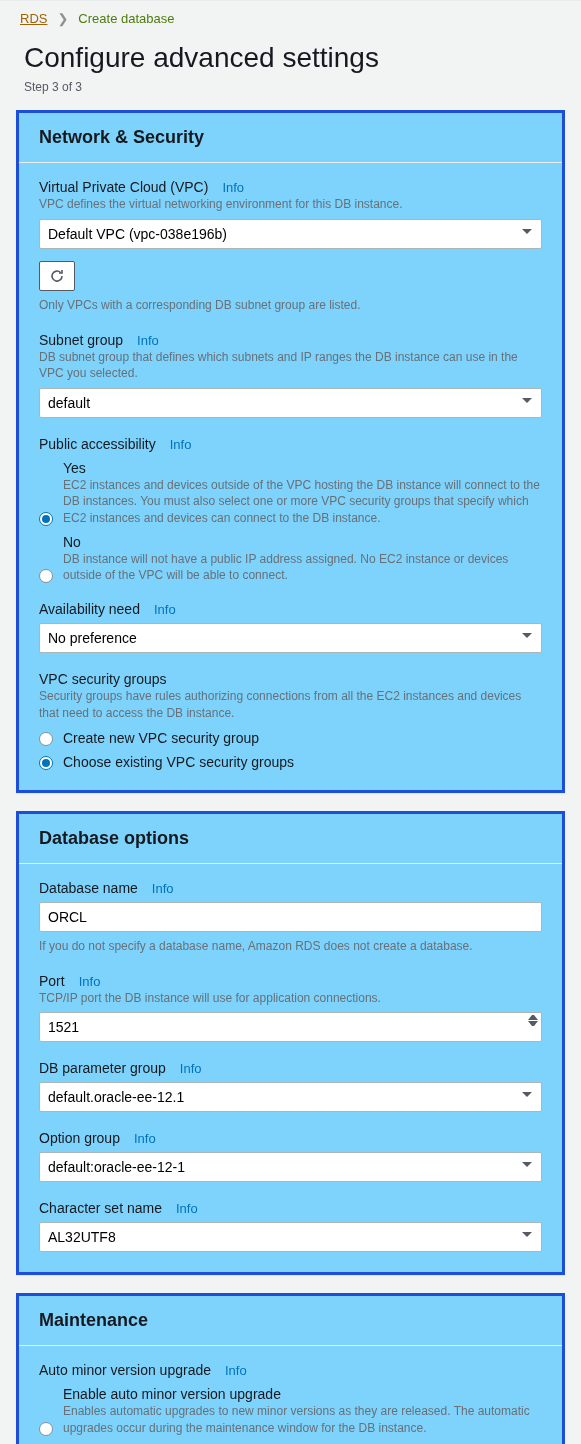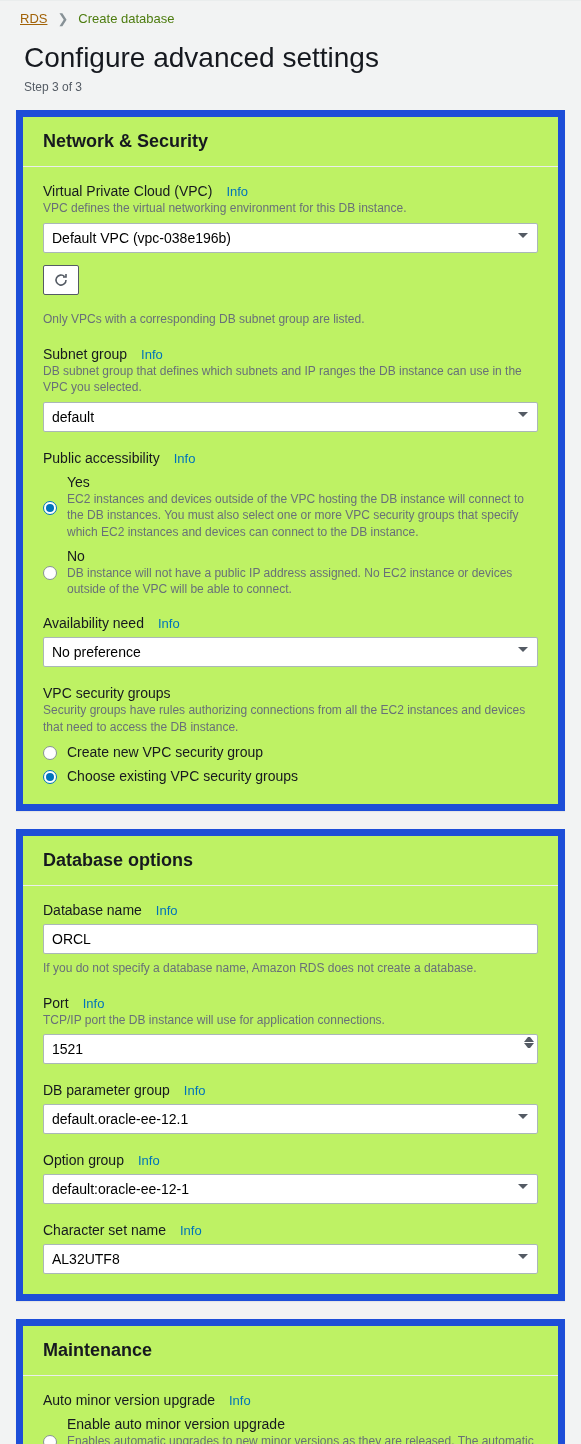--- a/index.html
+++ b/index.html
@@ -22,22 +22,22 @@
   }
   .breadcrumb a { color: #a16207; text-decoration: underline; }
   .breadcrumb .chevron { color: #879196; }
   .breadcrumb .current { color: #4d7c0f; }
 
   .header { padding: 6px 20px 16px 24px; }
   h1 { font-size: 28px; font-weight: 400; color: #16191f; }
   .step { font-size: 12px; color: #545b64; margin-top: 6px; }
 
   .panel {
-    background: #bef264;
-    border: 7px solid #1d4ed8;
+    background: #7dd3fc;
+    border: 3px solid #1d4ed8;
     margin: 0 16px 18px 16px;
     box-shadow: 0 1px 1px rgba(0,0,0,0.05);
   }
   .panel-head {
     padding: 14px 20px;
     border-bottom: 1px solid #eaeded;
   }
   .panel-head h2 { font-size: 18px; font-weight: 700; }
   .panel-body { padding: 16px 20px 20px 20px; }
 
@@ -90,21 +90,21 @@
     border: 1px solid #545b64;
     background: #fff;
     width: 36px; height: 30px;
     display: flex; align-items: center; justify-content: center;
     border-radius: 2px;
     cursor: pointer;
     margin-top: 12px;
   }
   .refresh-btn svg { width: 16px; height: 16px; }
 
-  .radio-item { display: flex; align-items: center; gap: 10px; margin-top: 8px; }
+  .radio-item { display: flex; align-items: flex-end; gap: 10px; margin-top: 8px; }
   .radio-item:first-of-type { margin-top: 6px; }
   .radio {
     width: 14px; height: 14px;
     border: 1px solid #879196;
     border-radius: 50%;
     flex-shrink: 0;
     margin-top: 2px;
     position: relative;
     cursor: pointer;
     background: #fff;
@@ -156,21 +156,21 @@
           <select class="select">
             <option>Default VPC (vpc-038e196b)</option>
           </select>
         </div>
         <button class="refresh-btn">
           <svg viewBox="0 0 16 16" fill="none" stroke="#545b64" stroke-width="1.6">
             <path d="M13 8a5 5 0 1 1-1.5-3.5"></path>
               <path d="M13 2v3h-3"></path>
           </svg>
         </button>
-        <div class="desc" style="margin-top:16px">Only VPCs with a corresponding DB subnet group are listed.</div>
+        <div class="desc" style="margin-top:6px">Only VPCs with a corresponding DB subnet group are listed.</div>
       </div>
 
       <div class="field">
         <div class="label-row">
           <span class="label">Subnet group</span>
           <span class="info-link">Info</span>
         </div>
         <div class="desc">DB subnet group that defines which subnets and IP ranges the DB instance can use in the VPC you selected.</div>
         <div class="select-wrap">
           <select class="select">

